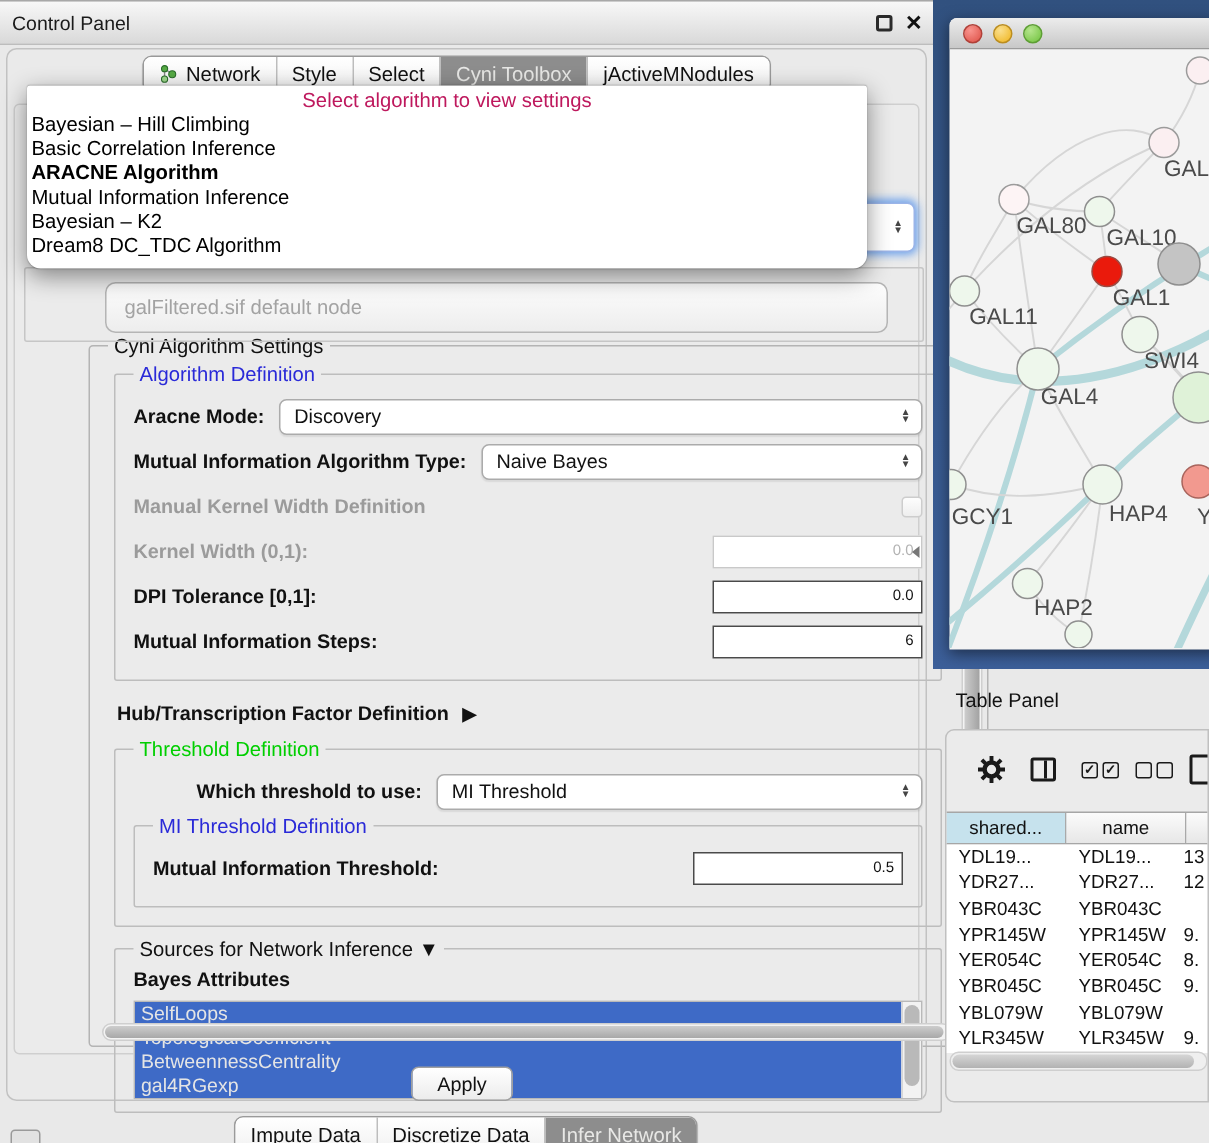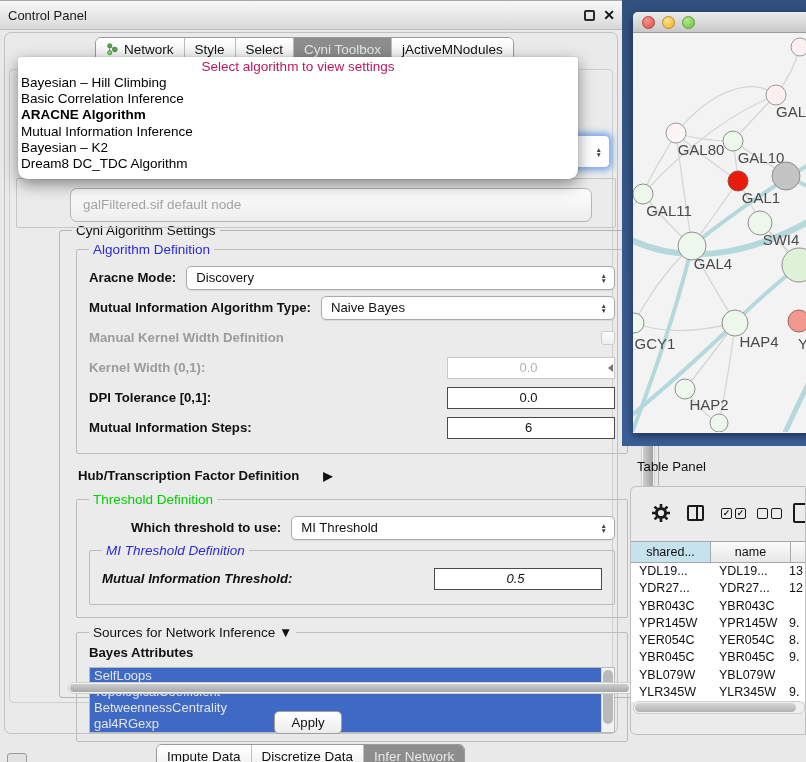--- a/index.html
+++ b/index.html
@@ -90,27 +90,27 @@
   .frow { display:flex; align-items:center; margin:5px 0; height:25px; }
   .flabel { font-weight:bold; font-size:13.2px; color:#111; white-space:nowrap; }
   .flabel.disabled { color:#9b9b9b; }
   .combo {
     position:relative; flex:1; margin-left:10px; height:24px;
     background:#fff; border:1px solid #ababab; border-radius:5px;
     font-size:13.2px; line-height:22px; padding-left:9px;
     box-shadow:0 1px 1px rgba(0,0,0,.08);
   }
   .tfield {
-    margin-left:auto; width:168px; height:22px; background:#fff;
-    border:1px solid #4a4a4a; font-size:13px; text-align:center;
+    margin-left:auto; width:140px; height:22px; background:#fff;
+    border:1px solid #4a4a4a; font-size:10px; text-align:right;
     padding-right:5px; line-height:20px;
   }
   .tfield.disabled { border-color:#c9c9c9; color:#b2b2b2; }
   .checkbox { margin-left:auto; width:14px; height:14px; border:1px solid #cdcdcd; border-radius:3px; background:linear-gradient(#fdfdfd,#eeeeee); }
-  .hub-row { display:flex; align-items:center; gap:24px; margin:4px 2px 16px 2px; font-weight:bold; font-size:13.2px; }
+  .hub-row { display:flex; align-items:center; gap:9px; margin:4px 2px 16px 2px; font-weight:bold; font-size:13.2px; }
   .hub-row .tri { font-size:12px; }
   .indent { padding-left:42px; }
   .attrs-label { font-weight:bold; font-size:13.2px; margin:2px 0 7px 0; }
   .listbox { position:relative; height:66px; background:#fff; border:1px solid #b9b9b9; overflow:hidden; }
   .list-item { height:16px; line-height:16px; background:#3e6ac6; color:#e5e5e5; font-size:13px; padding-left:4px; margin-right:13px; }
   .list-vscroll { position:absolute; right:0; top:0; bottom:0; width:13px; background:#f2f2f2; border-left:1px solid #d6d6d6; }
   .list-vscroll .thumb { position:absolute; left:1px; right:1px; top:2px; height:85%; background:#b9b9b9; border-radius:5px; }
   .vscroll { position:absolute; right:3px; top:5px; bottom:26px; width:14px; background:#f3f3f3; border:1px solid #cfcfcf; border-radius:7px; }
   .vscroll .thumb { position:absolute; left:1px; right:1px; top:2px; bottom:2px; background:linear-gradient(90deg,#cdcdcd,#a2a2a2); border-radius:6px; }
   .hscroll { position:absolute; left:8px; right:24px; bottom:3px; height:12px; background:#f3f3f3; border:1px solid #cfcfcf; border-radius:6px; }
@@ -260,21 +260,21 @@
           <div class="frow indent">
             <span class="flabel">Which threshold to use:</span>
             <div class="combo">
               <span>MI Threshold</span>
               <span class="stepper">
                   <span>▲</span>
                   <span>▼</span>
                 </span>
             </div>
           </div>
-          <div class="fs" style="margin:10px 0 4px 0;font-style:italic;">
+          <div class="fs" style="margin:10px 0 4px 0;">
             <span class="legend blue">MI Threshold Definition</span>
             <div class="frow">
               <span class="flabel">Mutual Information Threshold:</span>
               <span class="tfield">0.5</span>
             </div>
           </div>
         </div>
 
         <div class="fs">
           <span class="legend"><span>Sources for Network Inference</span> ▼</span>

